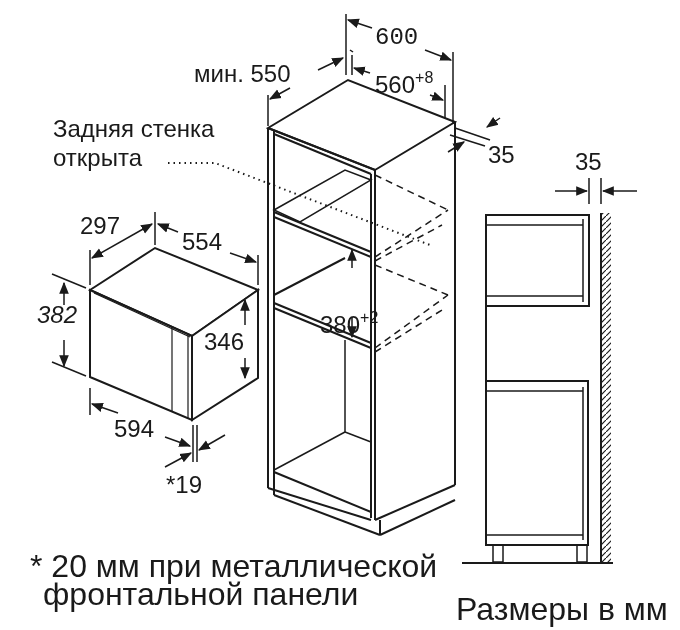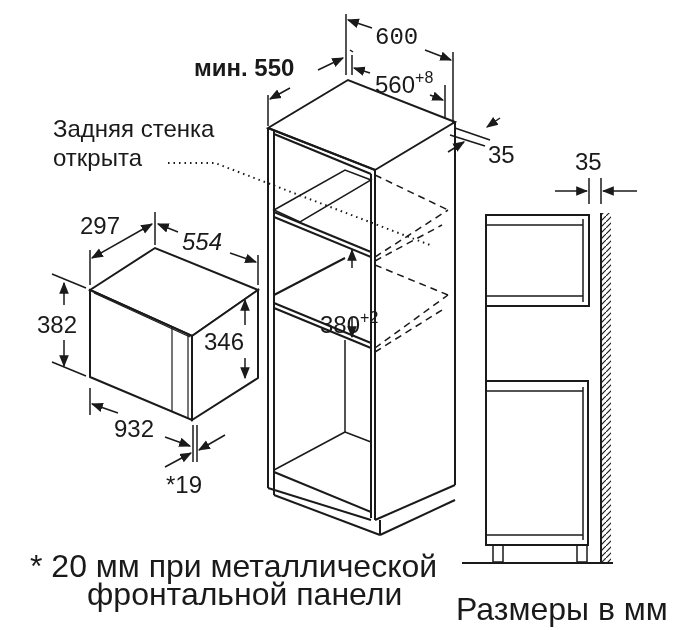--- a/index.html
+++ b/index.html
@@ -147,33 +147,33 @@
   <rect x="602" y="213" width="9" height="350" fill="url(#hatch)"></rect>
   <g stroke="#1a1a1a" stroke-width="1.5" fill="none">
     <line x1="589" y1="178" x2="589" y2="204"></line>
     <line x1="601" y1="178" x2="601" y2="204"></line>
     <line x1="555" y1="191" x2="587" y2="191" marker-end="url(#ah)"></line>
     <line x1="637" y1="191" x2="603" y2="191" marker-end="url(#ah)"></line>
   </g>
 </svg>
 
 <div class="lbl" style="left:375px; top:26px;font-family:Liberation Mono, monospace;">600</div>
-<div class="lbl" style="left:194px; top:56px;font-weight:bold;">мин. 550</div>
+<div class="lbl" style="left:194px; top:62px;">мин. 550</div>
 <div class="lbl" style="left:375px; top:73px;">
   <span>560</span><span class="sup">+8</span>
 </div>
 <div class="lbl" style="left:488px; top:143px;">35</div>
 <div class="lbl" style="left:53px; top:117px;">Задняя стенка</div>
 <div class="lbl" style="left:53px; top:146px;">открыта</div>
 <div class="lbl" style="left:80px; top:214px;">297</div>
-<div class="lbl" style="left:182px; top:230px;font-style:italic;">554</div>
-<div class="lbl" style="left:37px; top:313px;">382</div>
+<div class="lbl" style="left:182px; top:230px;">554</div>
+<div class="lbl" style="left:37px; top:303px;font-style:italic;">382</div>
 <div class="lbl" style="left:204px; top:330px;">346</div>
-<div class="lbl" style="left:114px; top:417px;">932</div>
+<div class="lbl" style="left:114px; top:417px;">594</div>
 <div class="lbl" style="left:166px; top:473px;">*19</div>
 <div class="lbl" style="left:320px; top:297px;margin-top:16px;">
   <span>380</span><span class="sup">+2</span>
 </div>
 <div class="lbl" style="left:575px; top:150px;">35</div>
 
 <div class="note" style="left:30px; top:552px;">* 20 мм при металлической</div>
-<div class="note" style="left:43px; top:580px;margin-left:44px;">фронтальной панели</div>
+<div class="note" style="left:43px; top:580px;">фронтальной панели</div>
 <div class="note" style="left:456px; top:595px;">Размеры в мм</div>
 
 </body></html>

